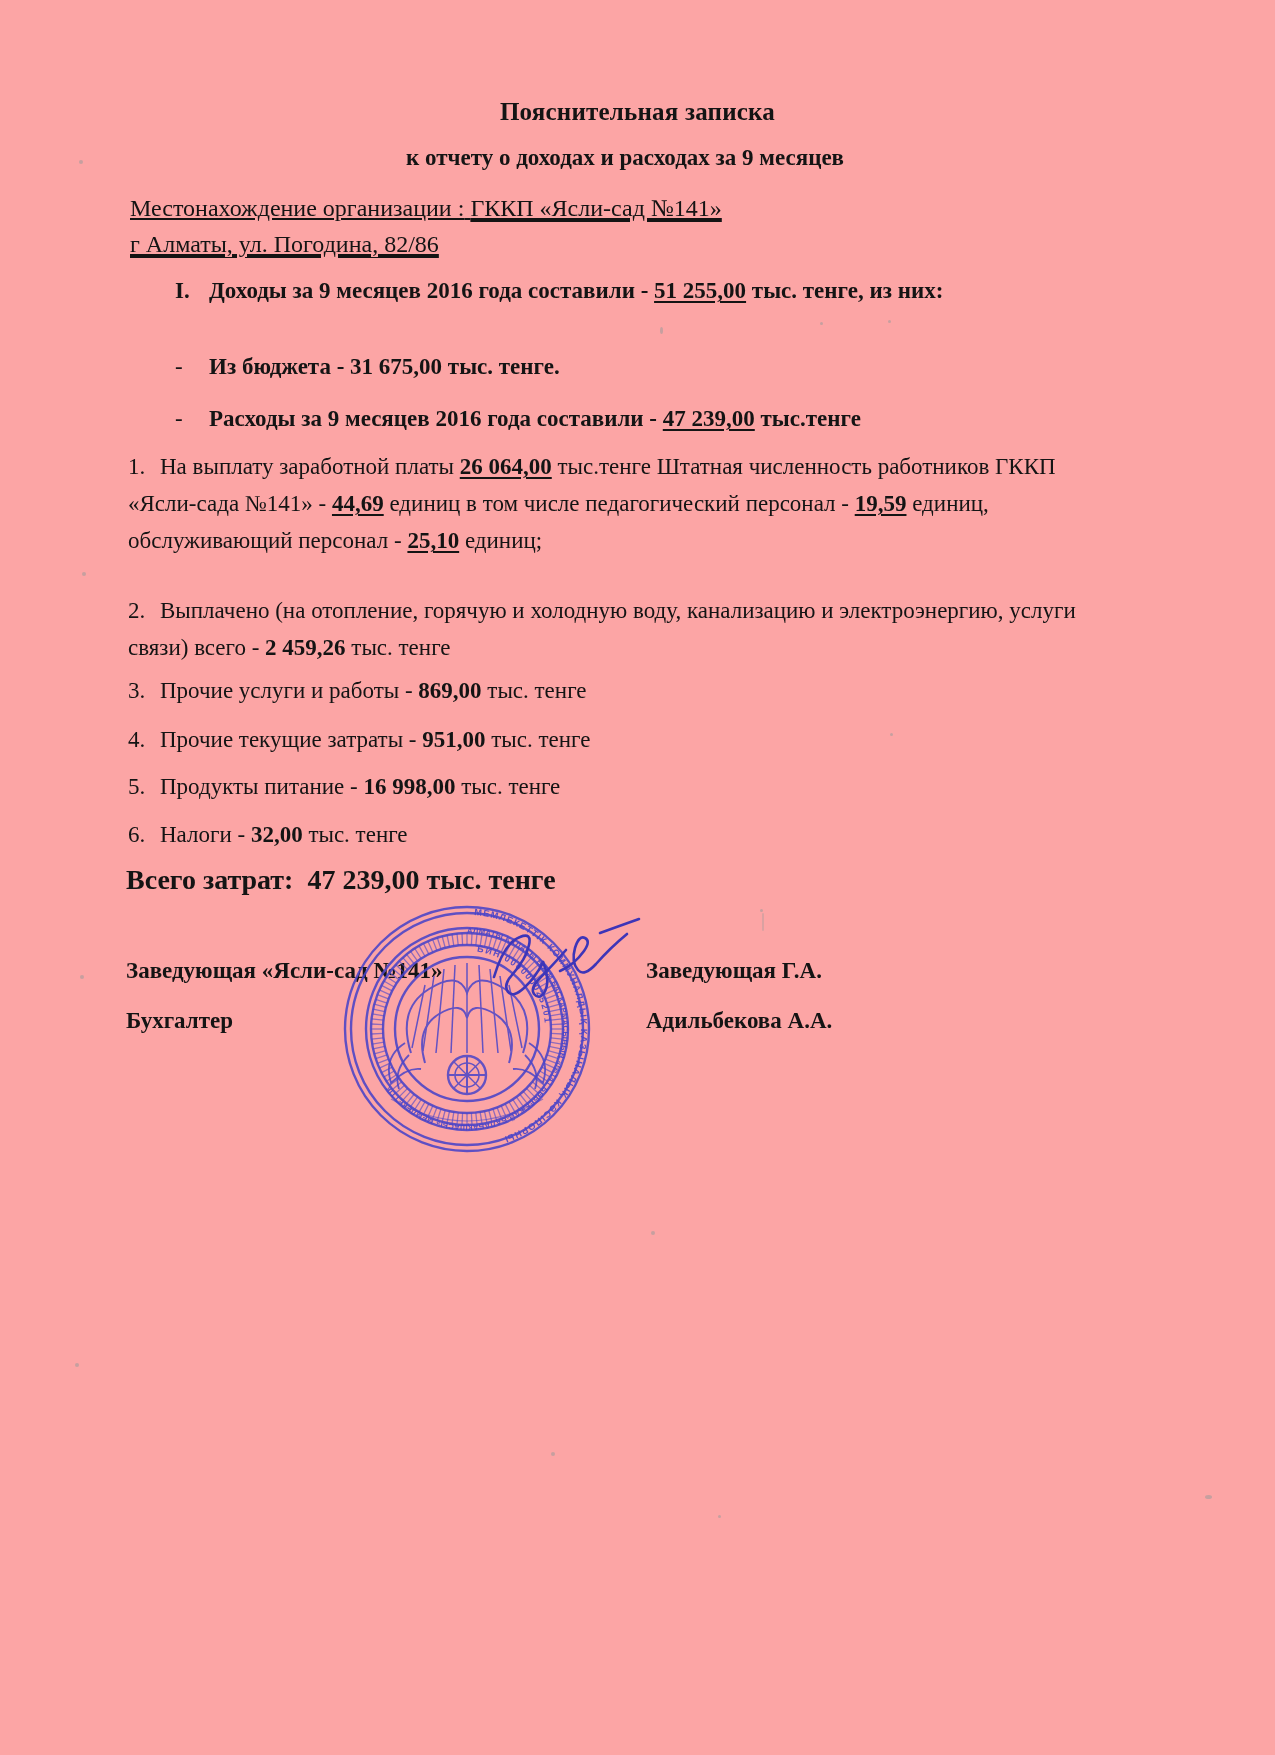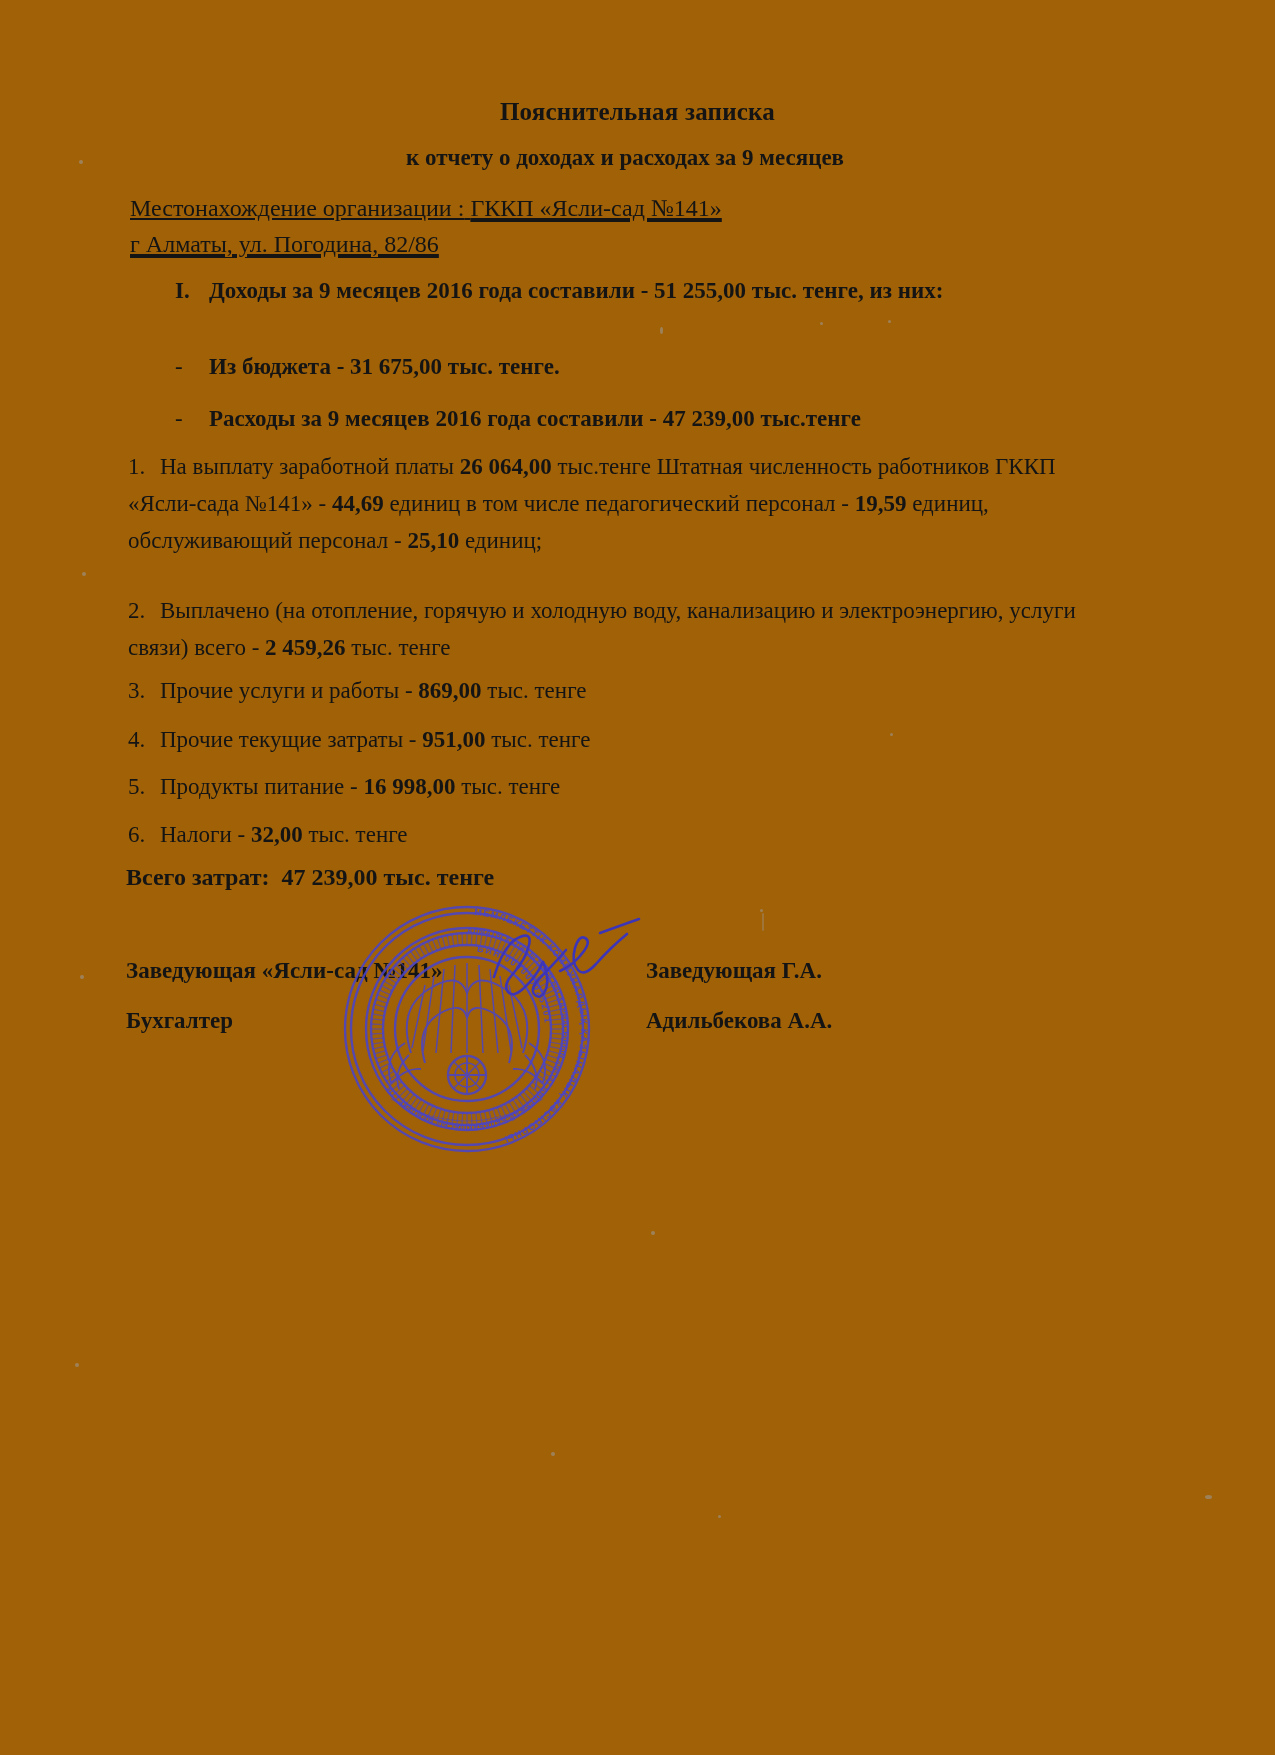--- a/index.html
+++ b/index.html
@@ -14,21 +14,21 @@
     position: relative;
     overflow: hidden;
     font-family: "Liberation Serif", "DejaVu Serif", serif;
     color: #141414;
     -webkit-font-smoothing: antialiased;
   }
 
   .page {
     position: absolute;
     inset: 0;
-    background: #a16207;
+    background: #fca5a5;
   }
 
   
   .doc-title {
     position: absolute;
     top: 98px;
     left: 0;
     width: 1275px;
     text-align: center;
     font-size: 25px;
@@ -115,28 +115,28 @@
   .num-item .body { margin-left: 32px; }
 
   #item-1 { top: 448px; }
   #item-2 { top: 592px; }
   #item-3 { top: 672px; }
   #item-4 { top: 721px; }
   #item-5 { top: 768px; }
   #item-6 { top: 816px; }
 
   .b { font-weight: bold; }
-  .bu { font-weight: bold; text-underline-offset: 3px; }
+  .bu { font-weight: bold; text-decoration: underline; text-underline-offset: 3px; }
 
   
   .total-line {
     position: absolute;
     top: 864px;
     left: 126px;
-    font-size: 24px;
+    font-size: 28px;
     font-weight: bold;
   }
 
   
   .sig-row {
     position: absolute;
     left: 126px;
     width: 1000px;
     font-size: 23px;
     font-weight: bold;

